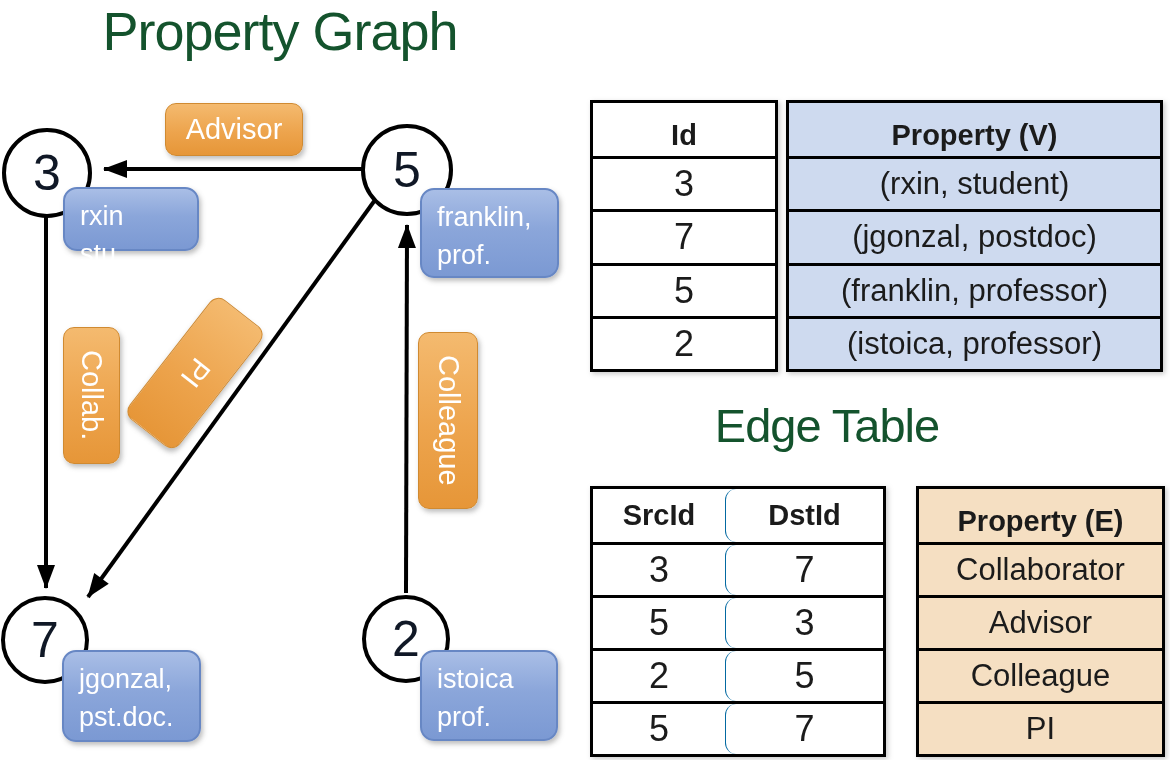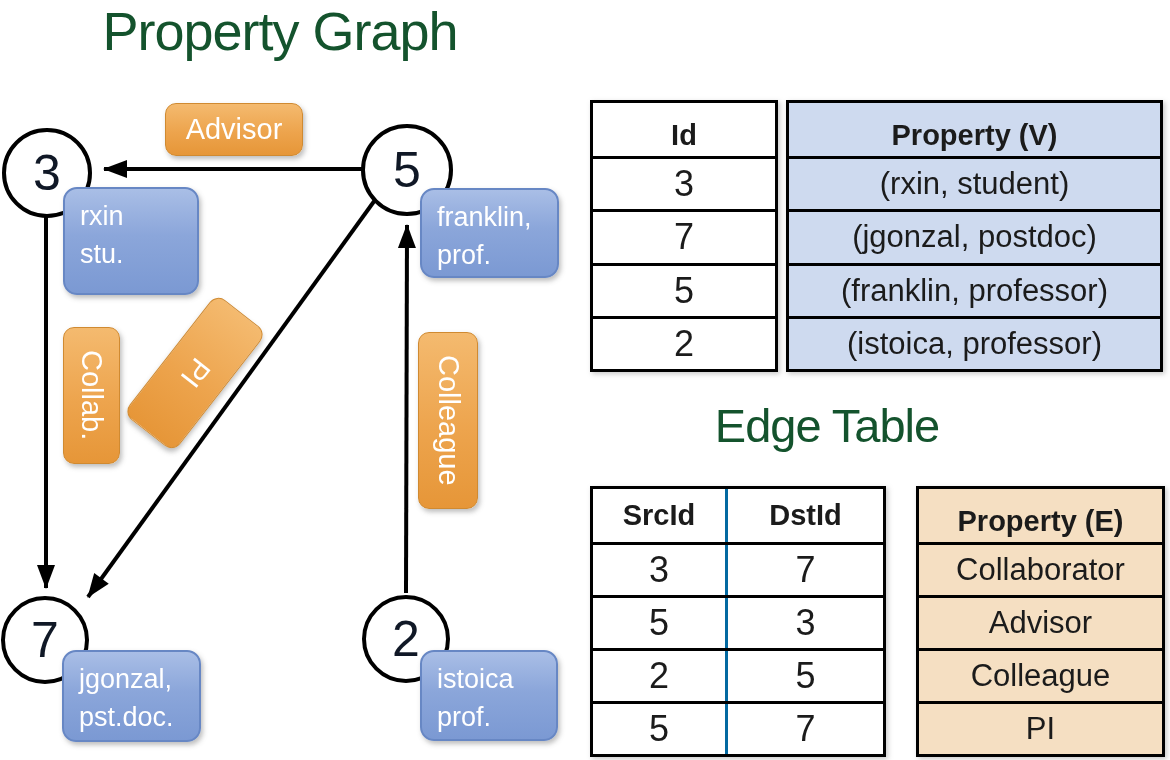--- a/index.html
+++ b/index.html
@@ -38,22 +38,22 @@
   .tbl.efill{background:#f5dfc2;}
   .trow{
     display:flex;align-items:center;justify-content:center;
     border-top:3px solid #000;font-size:31px;box-sizing:border-box;
   }
   .trow:first-child{border-top:none;}
   .trow.th{font-weight:bold;font-size:29px;margin-top:12px;}
   .trow.num{font-size:36px;}
   .erow{display:grid;grid-template-columns:132px 1fr;border-top:3px solid #000;box-sizing:border-box;}
   .erow:first-child{border-top:none;}
-  .ecell{display:flex;align-items:center;justify-content:center;font-size:36px;box-sizing:border-box;}
-  .ecell.div{border-left:3px solid #0369a1;}
+  .ecell{display:flex;align-items:center;justify-content:center;font-size:36px;box-sizing:border-box;border-radius:11px;}
+  .ecell.div{border-left:1px solid #0369a1;}
   .erow.th .ecell{font-weight:bold;font-size:29px;}
 </style>
 </head>
 <body>
 
 <div id="canvas">
 
   <div class="title" style="left:0;top:18;width:560px;">Property Graph</div>
   <div class="title small" style="left:594px;top:398px;width:466px;">Edge Table</div>
 
@@ -72,21 +72,21 @@
   <div class="obox" style="left:165px;top:103px;width:138px;height:53px;">Advisor</div>
   <div class="obox vert" style="left:63px;top:327px;width:57px;height:137px;">Collab.</div>
   <div class="obox vert" style="left:163px;top:297px;width:64px;height:152px;transform:rotate(38deg);">PI</div>
   <div class="obox vert" style="left:418px;top:332px;width:60px;height:177px;">Colleague</div>
 
   <div class="circle" style="left:2px;top:128px;width:90px;height:90px;">3</div>
   <div class="circle" style="left:361px;top:124px;width:92px;height:92px;">5</div>
   <div class="circle" style="left:1px;top:596px;width:88px;height:88px;">7</div>
   <div class="circle" style="left:362px;top:595px;width:88px;height:88px;">2</div>
 
-  <div class="bbox" style="left:63px;top:187px;width:136px;height:108px;">
+  <div class="bbox" style="left:63px;top:187px;width:136px;height:64px;">
     <div>rxin</div>
     <div>stu.</div>
   </div>
   <div class="bbox" style="left:420px;top:188px;width:139px;height:90px;">
     <div>franklin,</div>
     <div>prof.</div>
   </div>
   <div class="bbox" style="left:62px;top:650px;width:139px;height:92px;">
     <div>jgonzal,</div>
     <div>pst.doc.</div>

